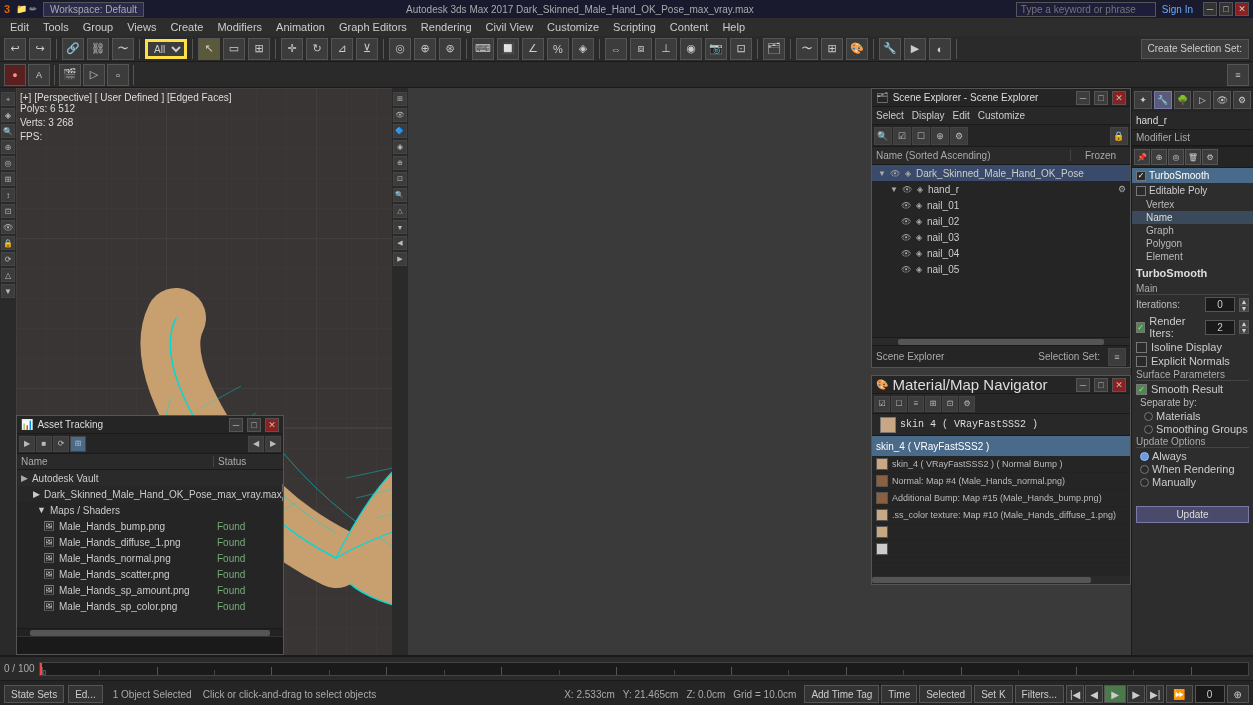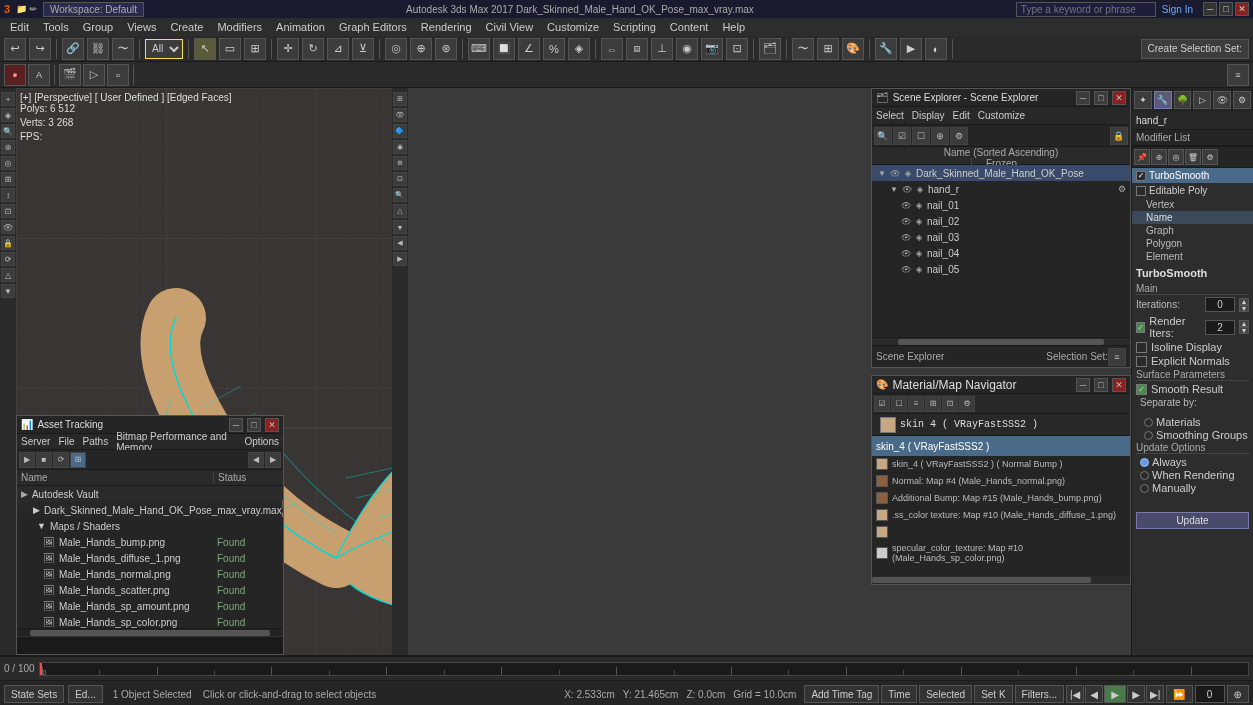--- a/index.html
+++ b/index.html
@@ -85,21 +85,21 @@
       background: #3c3c3c;
       border: 1px solid #555;
       color: #ccc;
       font-size: 11px;
       cursor: pointer;
       display: flex; align-items: center; justify-content: center;
     }
     .tb-sep { width: 1px; height: 20px; background: #555; margin: 0 2px; }
     .tb-dropdown {
       background: #3c3c3c;
-      border: 1px solid #fde047;
+      border: 3px solid #fde047;
       color: #ccc;
       font-size: 10px;
       padding: 1px 2px;
       height: 20px;
       cursor: pointer;
     }
     #selection-set-btn {
       background: #3c3c3c;
       border: 1px solid #555;
       color: #ccc;
@@ -429,21 +429,20 @@
       display: flex; align-items: center; justify-content: center;
     }
     #scene-explorer-cols {
       height: 18px;
       background: #2a2a2a;
       display: flex;
       align-items: center;
       border-bottom: 1px solid #1a1a1a;
       font-size: 10px;
       color: #aaa;
-      flex-direction: column;
     }
     .se-col-name {
       flex: 1;
       padding: 0 4px;
     }
     .se-col-frozen {
       width: 60px;
       padding: 0 4px;
       text-align: center;
       border-left: 1px solid #444;
@@ -474,21 +473,21 @@
       color: #aaa;
     }
     .se-item-name { flex: 1; }
     .se-gear-icon { color: #aaa; font-size: 9px; }
     #scene-explorer-footer {
       height: 22px;
       background: #252525;
       display: flex;
       align-items: center;
       padding: 0 4px;
-      gap: 0;
+      gap: 8px;
       border-top: 1px solid #1a1a1a;
     }
     .se-footer-label {
       font-size: 10px;
       color: #aaa;
     }
 
     
     #mat-navigator {
       position: absolute;
@@ -504,21 +503,21 @@
     #mat-nav-header {
       height: 18px;
       background: #252525;
       display: flex;
       align-items: center;
       padding: 0 4px;
       gap: 4px;
       border-bottom: 1px solid #1a1a1a;
     }
     #mat-nav-title {
-      font-size: 12px;
+      font-size: 15px;
       color: #ddd;
       flex: 1;
     }
     #mat-nav-toolbar {
       height: 20px;
       background: #282828;
       display: flex;
       align-items: center;
       padding: 0 2px;
       gap: 1px;
@@ -1146,48 +1145,40 @@
     </div>
     <div class="mat-item">
       <div class="mat-swatch"></div>
       <span>.ss_color texture: Map #10 (Male_Hands_diffuse_1.png)</span>
     </div>
     <div class="mat-item">
       <div class="mat-swatch"></div>
     </div>
     <div class="mat-item">
       <div class="mat-swatch spec"></div>
-      <span>specular_color_texture: Map #10 (Male_Hands_sp_color.png)</span>
     </div>
     <div class="mat-item">
       
       
     </div>
 
   </div>
 
   <div style="height:8px;background:#2a2a2a;position:relative;">
     <div style="position:absolute;left:0;width:85%;height:6px;top:1px;background:#555;border-radius:2px;"></div>
   </div>
 </div>
 
 <div id="asset-tracking">
   <div id="asset-tracking-header">
     <span class="at-icon">📊</span>
     <span class="at-title">Asset Tracking</span>
     <div class="at-win-btn">─</div>
     <div class="at-win-btn">□</div>
     <div class="at-win-btn close">✕</div>
-  </div>
-  <div id="asset-tracking-menu">
-    <span class="at-menu-item">Server</span>
-    <span class="at-menu-item">File</span>
-    <span class="at-menu-item">Paths</span>
-    <span class="at-menu-item">Bitmap Performance and Memory</span>
-    <span class="at-menu-item">Options</span>
   </div>
   <div id="asset-tracking-toolbar">
     <div class="at-tb-btn">▶</div>
     <div class="at-tb-btn">■</div>
     <div class="at-tb-btn">⟳</div>
     <div class="at-tb-btn active">⊞</div>
     <div style="flex:1"></div>
     <div class="at-tb-btn">◀</div>
     <div class="at-tb-btn">▶</div>
   </div>
@@ -1319,21 +1310,21 @@
     <div class="ts-checkbox-row">
       <div class="ts-checkbox"></div>
       <label>Explicit Normals</label>
     </div>
 
     <div class="ts-section-label">Surface Parameters</div>
     <div class="ts-checkbox-row">
       <div class="ts-checkbox checked">✓</div>
       <label>Smooth Result</label>
     </div>
-    <div style="padding-left:4px;font-size:10px;color:#bbb;margin-bottom:8px;">Separate by:</div>
+    <div style="padding-left:4px;font-size:10px;color:#bbb;margin-bottom:2px;">Separate by:</div>
     <div class="radio-row" style="padding-left:8px;">
       <div class="radio-dot"></div>
       <label>Materials</label>
     </div>
     <div class="radio-row" style="padding-left:8px;">
       <div class="radio-dot"></div>
       <label>Smoothing Groups</label>
     </div>
 
     <div class="ts-section-label">Update Options</div>

